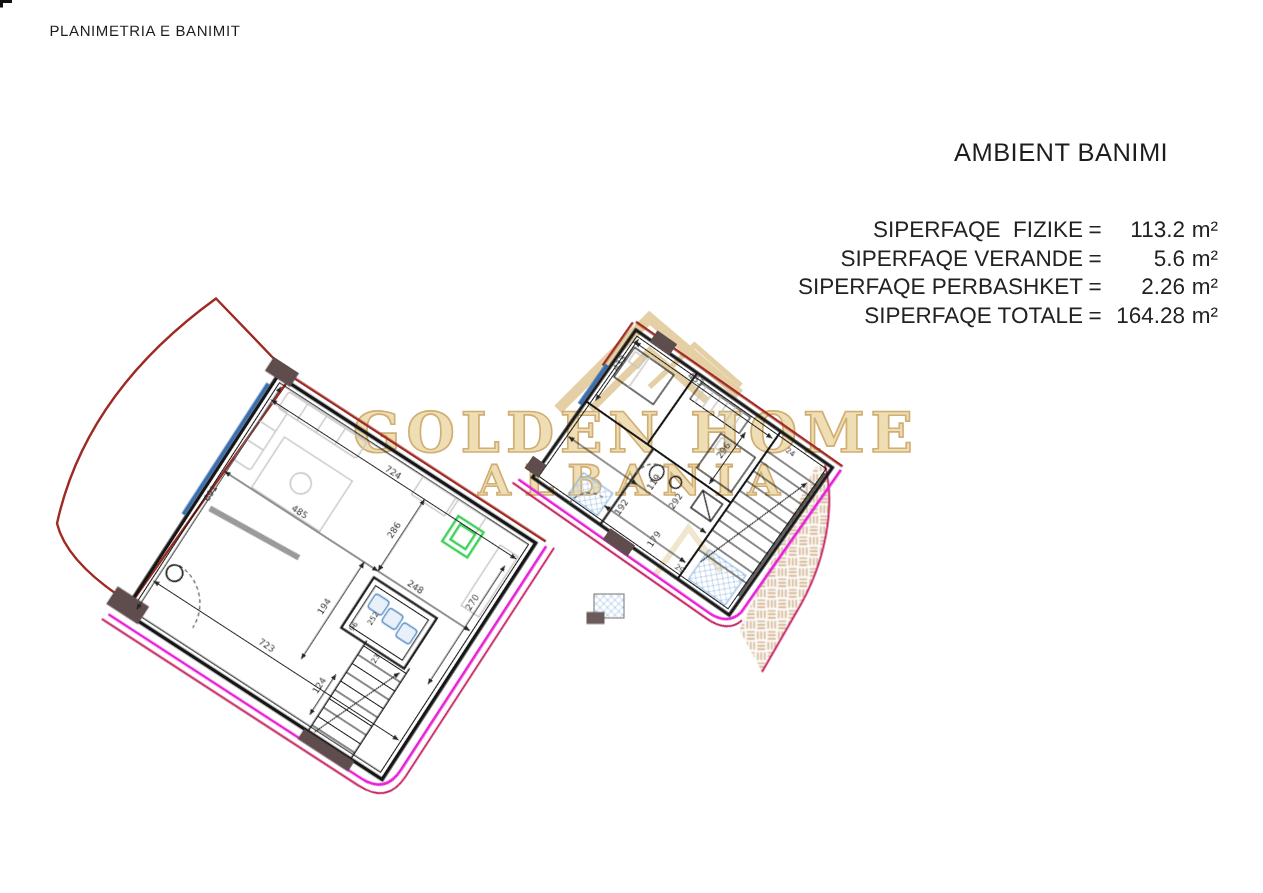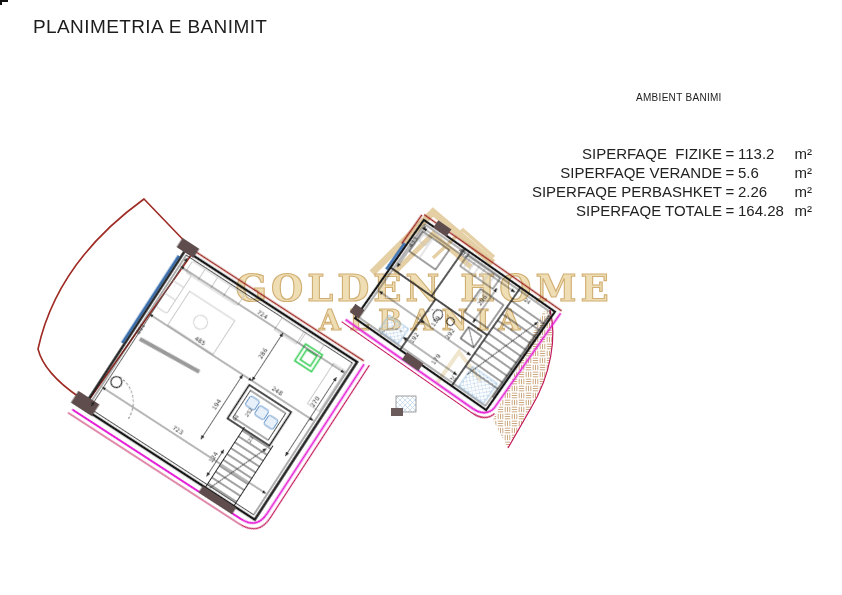--- a/index.html
+++ b/index.html
@@ -1,25 +1,25 @@
 <!DOCTYPE html>
 <html><head>
 <meta charset="utf-8">
 <style>
   html,body{margin:0;padding:0;background:#fff;}
   .page{position:relative;width:842px;height:595px;background:#ffffff;overflow:hidden;
         font-family:"Liberation Sans",sans-serif;color:#1c1c1c;}
-  .title{position:absolute;left:33px;top:16px;font-size:19px;letter-spacing:.4px;color:#1d1d1d;}
-  .heading{position:absolute;left:636px;top:92px;font-size:10px;letter-spacing:.3px;color:#1d1d1d;}
+  .title{position:absolute;left:33px;top:16px;font-size:10px;letter-spacing:.4px;color:#1d1d1d;}
+  .heading{position:absolute;left:636px;top:92px;font-size:17px;letter-spacing:.3px;color:#1d1d1d;}
   .areas{position:absolute;top:146px;right:30px;display:grid;
          grid-template-columns:max-content 16px 52px 22px;row-gap:2.4px;
          font-size:15px;line-height:1.1;color:#222;}
   .areas .lbl{text-align:right;white-space:pre;}
   .areas .eq{text-align:center;}
-  .areas .val{text-align:left;}
+  .areas .val{text-align:right;}
   .areas .unit{text-align:right;padding-left:3px;}
   svg{position:absolute;left:0;top:0;}
   
   .wall{stroke:#161616;fill:none;}
   .redline{stroke:#9e2a23;stroke-width:1.6;fill:none;}
   .mag{stroke:#e620d6;stroke-width:1.8;fill:none;}
   .crim{stroke:#c2185b;stroke-width:1.2;fill:none;}
   .rail{stroke:#3a6fb0;stroke-width:2.6;fill:none;}
   .green{stroke:#3ecf5a;fill:none;stroke-width:1.6;}
   .fur{stroke:#c6c6c6;fill:none;stroke-width:.9;}

